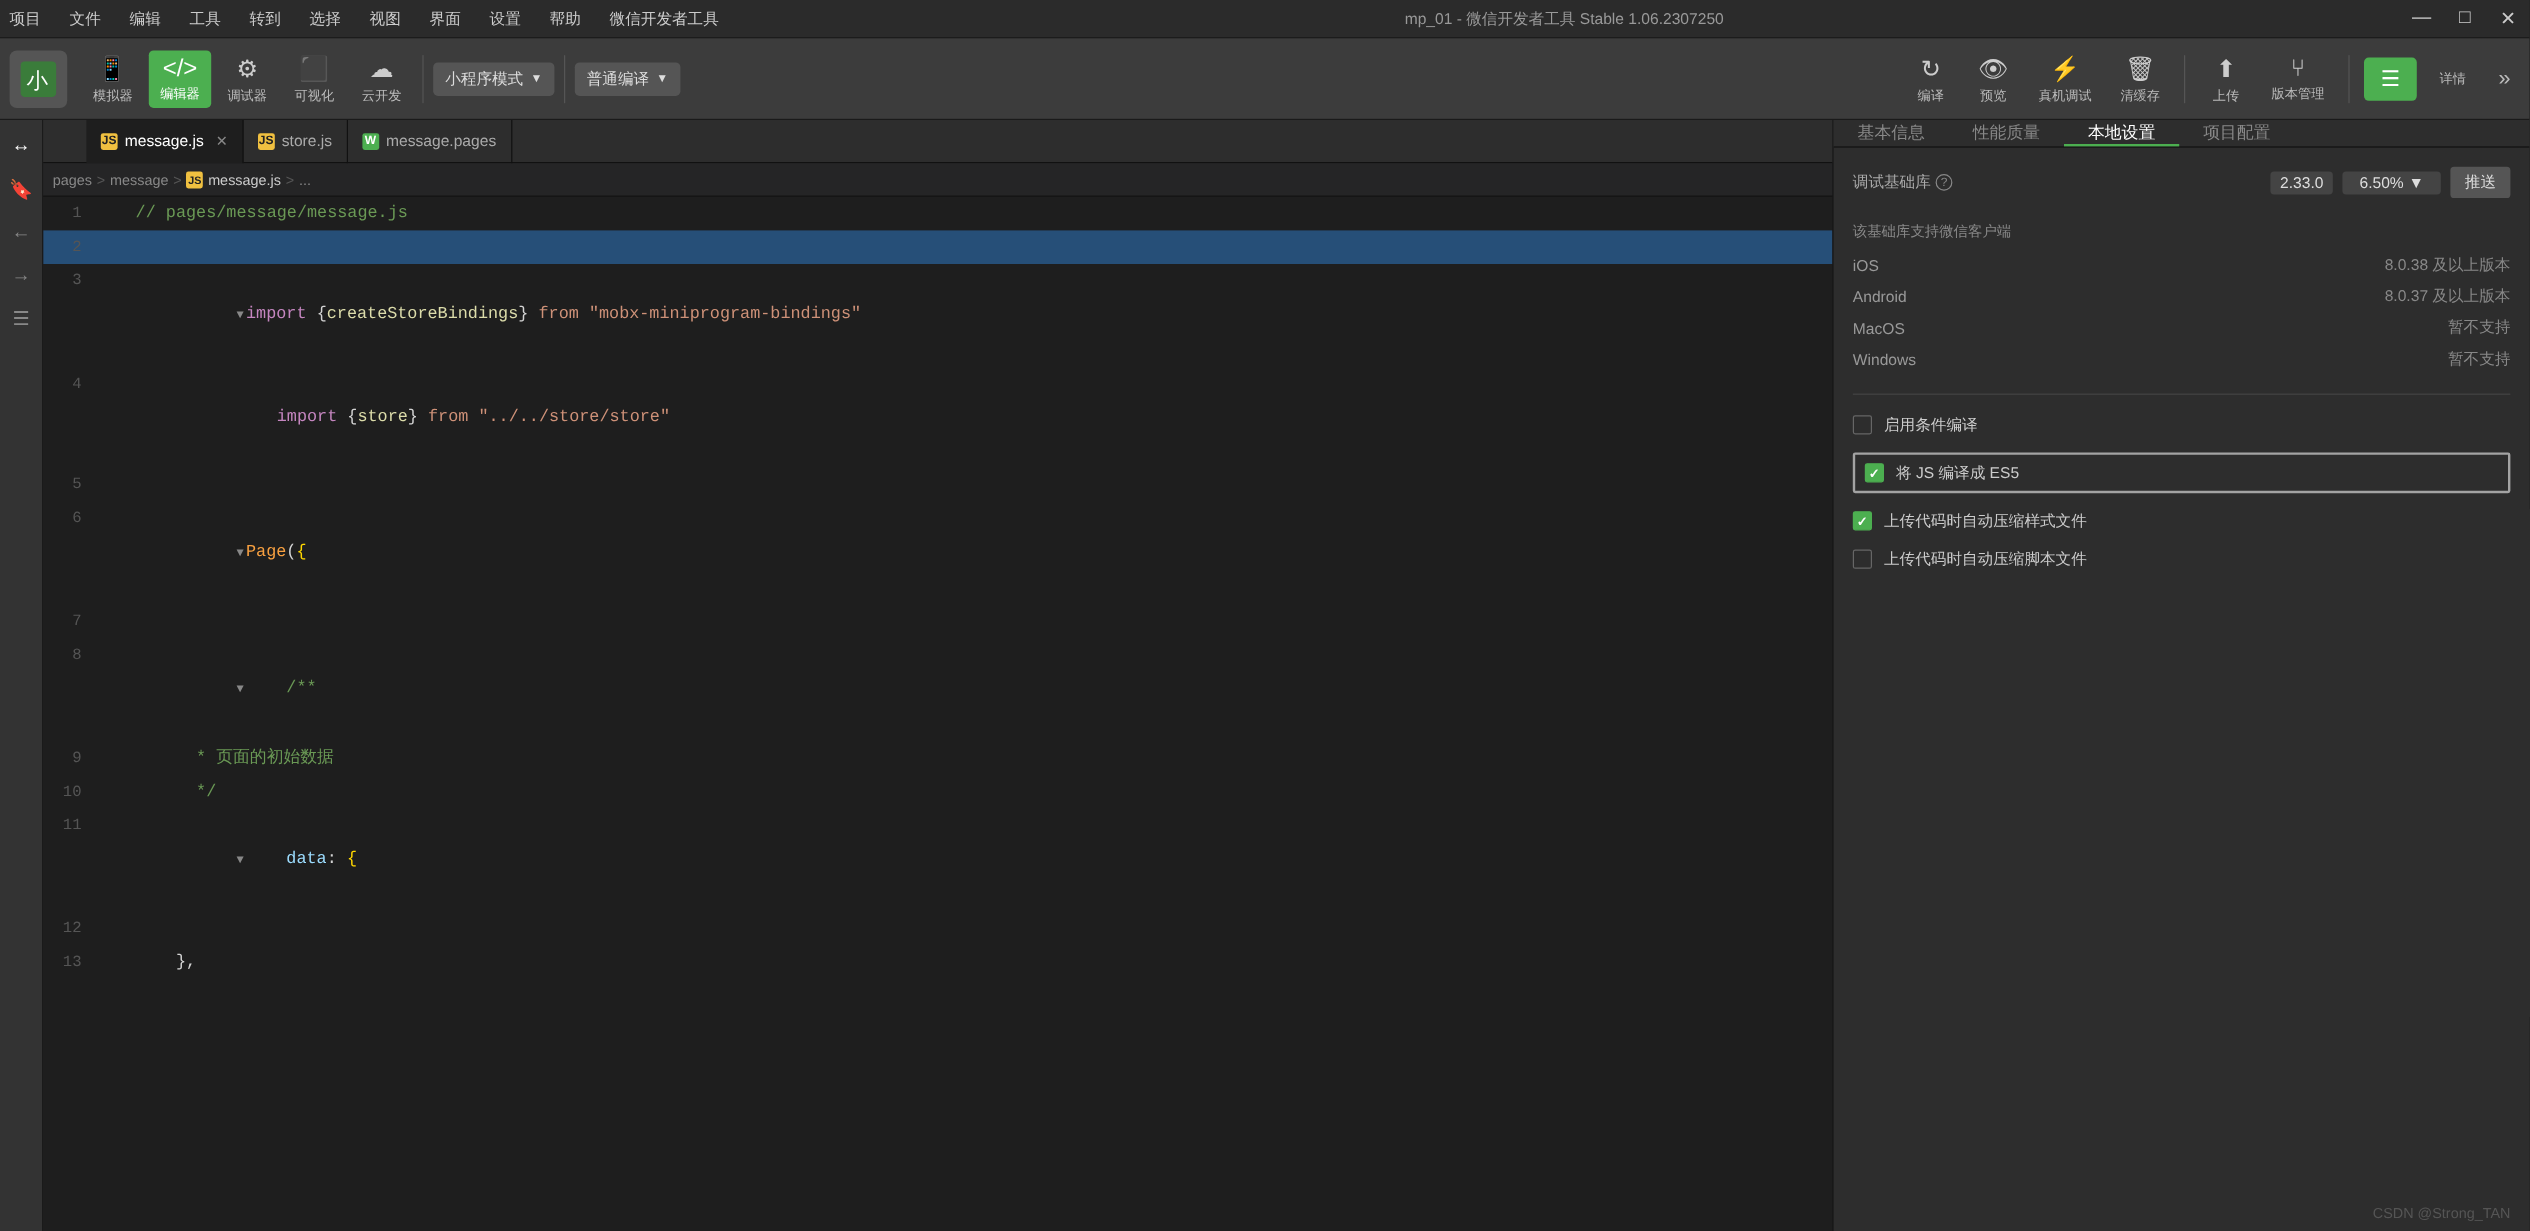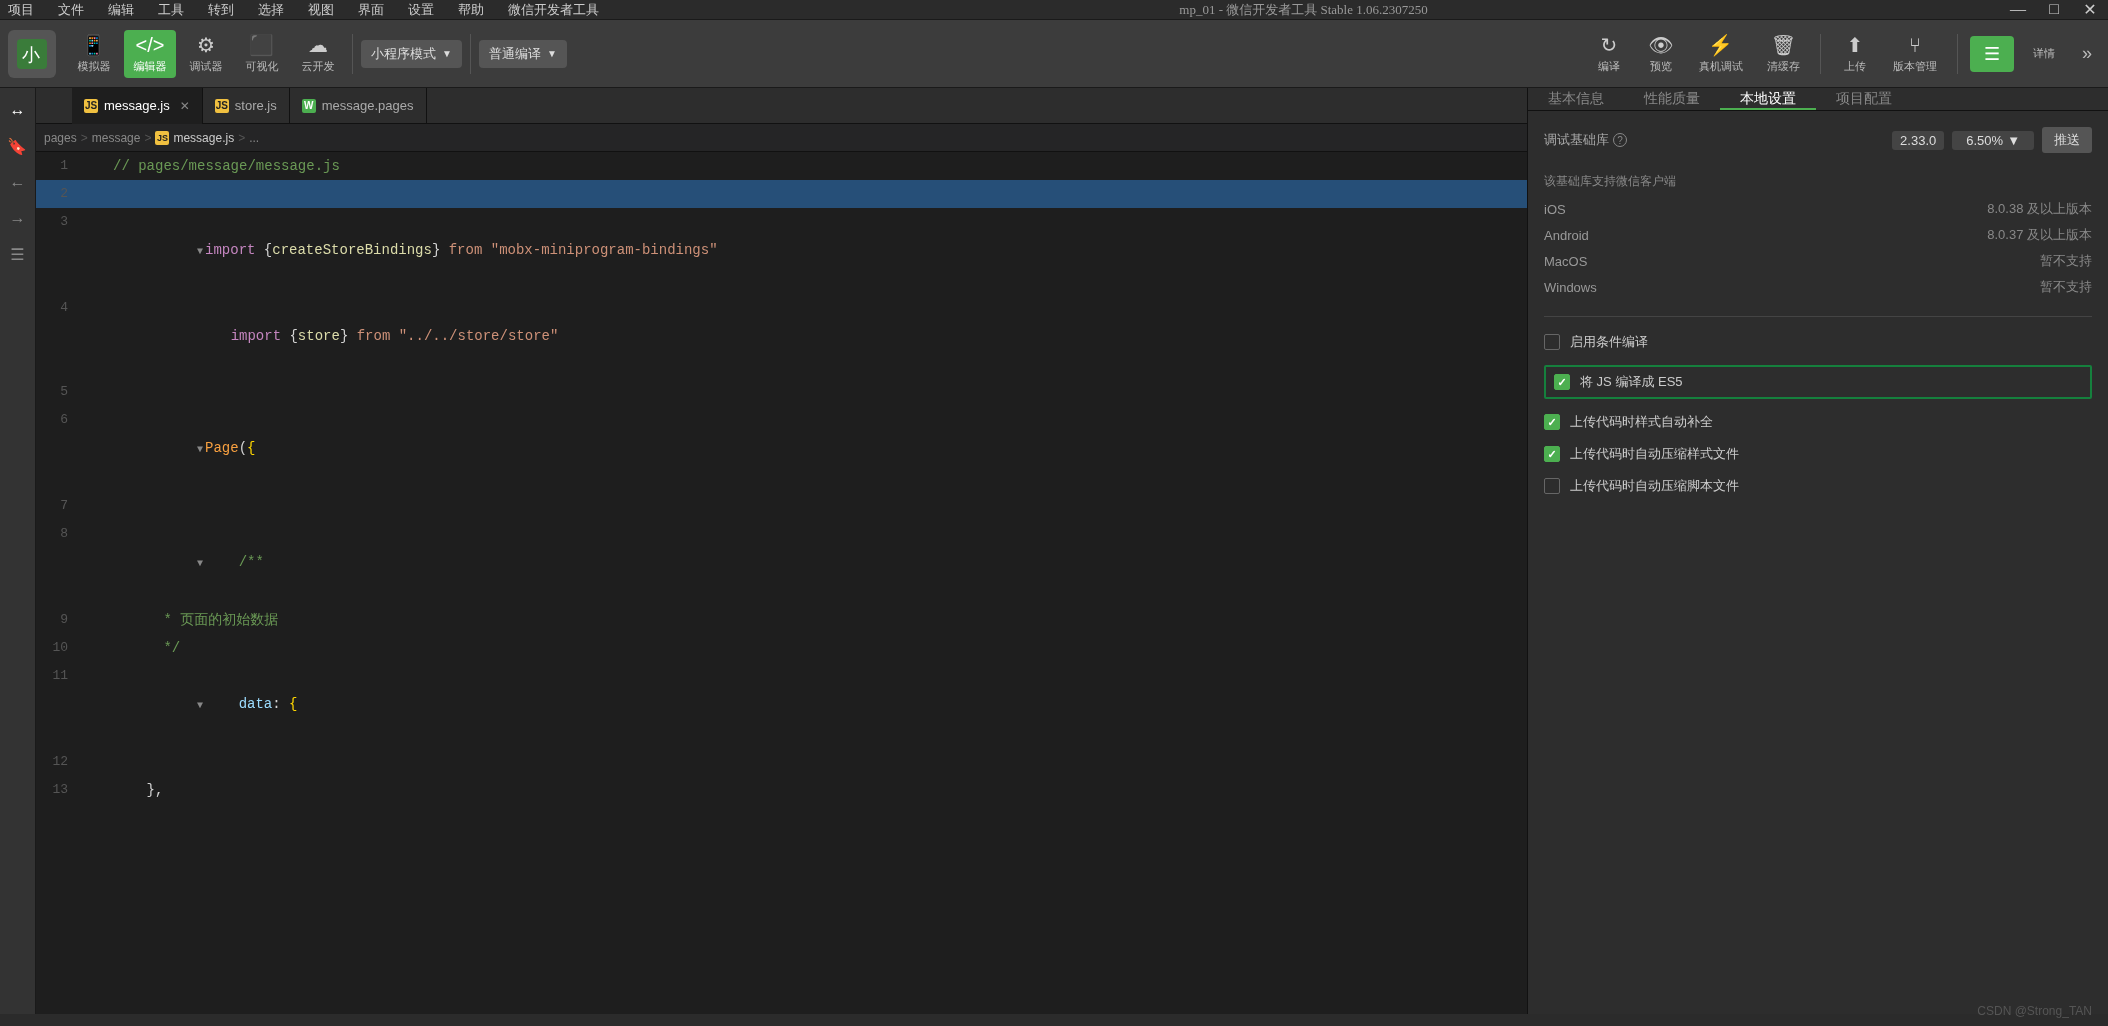--- a/index.html
+++ b/index.html
@@ -9,27 +9,26 @@
       font-family: 'Microsoft YaHei', 'PingFang SC', sans-serif;
       font-size: 13px;
       width: 2108px;
       height: 1026px;
       overflow: hidden;
     }
 
     
     .title-bar {
       background: #2b2b2b;
-      height: 20px;
+      height: 32px;
       display: flex;
       align-items: center;
       justify-content: space-between;
       padding: 0 8px;
       border-bottom: 1px solid #1a1a1a;
-      font-family: Liberation Serif, serif;
     }
     .title-bar-left {
       display: flex;
       gap: 24px;
       font-size: 13px;
       color: #ccc;
     }
     .title-bar-left span {
       cursor: pointer;
     }
@@ -416,21 +415,21 @@
     
     .checkbox-row {
       display: flex;
       align-items: center;
       gap: 10px;
       margin-bottom: 14px;
       position: relative;
     }
 
     .checkbox-row.highlighted {
-      border: 2px solid #15803d;
+      border: 2px solid #a3a3a3;
       padding: 6px 8px;
       border-radius: 2px;
       margin-bottom: 14px;
     }
 
     .cb-box {
       width: 16px;
       height: 16px;
       border: 1px solid #666;
       border-radius: 2px;
@@ -783,24 +782,20 @@
           <div class="checkbox-row">
             <div class="cb-box"></div>
             <span class="cb-label">启用条件编译</span>
           </div>
           <div class="checkbox-row highlighted">
             <div class="cb-box checked"></div>
             <span class="cb-label">将 JS 编译成 ES5</span>
           </div>
           <div class="checkbox-row">
             <div class="cb-box checked"></div>
-            <span class="cb-label">上传代码时样式自动补全</span>
-          </div>
-          <div class="checkbox-row">
-            <div class="cb-box checked"></div>
             <span class="cb-label">上传代码时自动压缩样式文件</span>
           </div>
           <div class="checkbox-row">
             <div class="cb-box"></div>
             <span class="cb-label">上传代码时自动压缩脚本文件</span>
           </div>
         </div>
 
     </div>
   </div>

